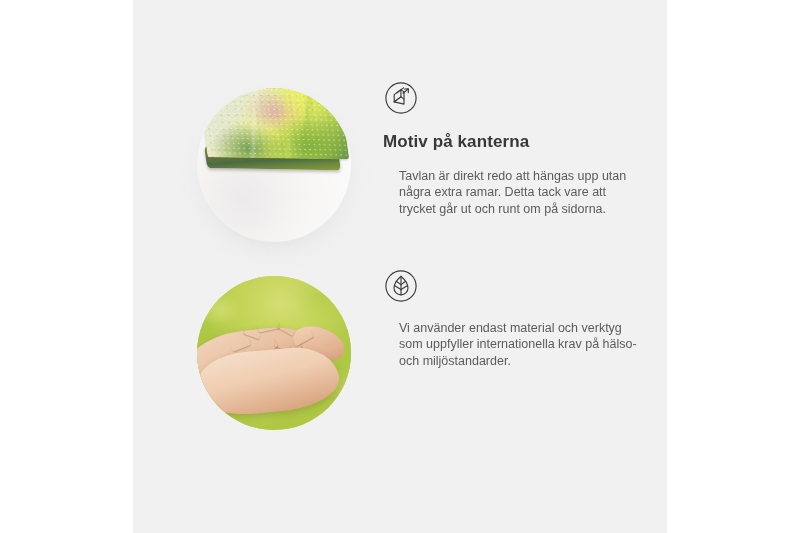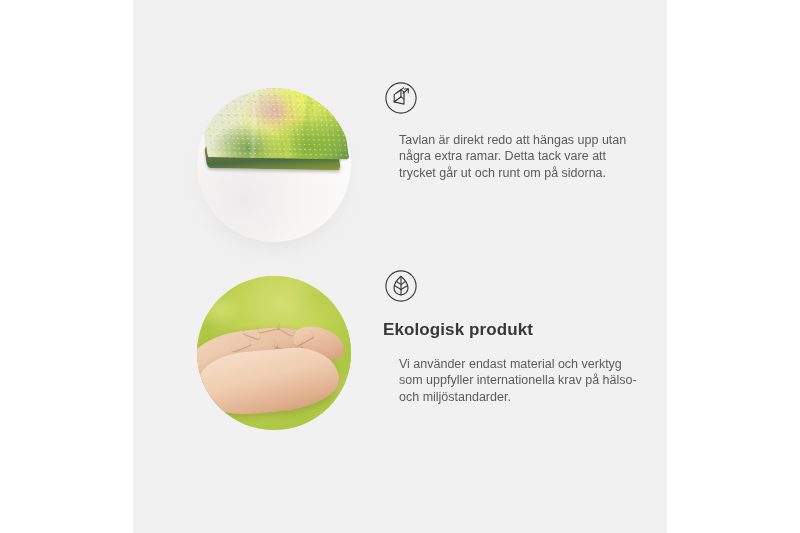--- a/index.html
+++ b/index.html
@@ -266,20 +266,21 @@
             <circle cx="18" cy="18" r="15.1"></circle>
             <path d="M11.2 21.9 L11.2 14.6 L17.9 9.6 L17.9 16.9 Z"></path>
             <path d="M11.2 21.9 L17.9 16.9"></path>
             <path d="M17.9 16.9 L21.0 19.1 L21.0 24.1 L11.2 21.9"></path>
             <path d="M17.9 9.6 L21.0 11.9 L21.0 19.1"></path>
             <path d="M14.0 12.8 L20.6 7.9"></path>
             <path d="M20.0 13.2 L25.2 9.0"></path>
             <path d="M21.6 9.0 L25.4 8.9 L25.3 12.7"></path>
           </svg>
         </span>
+        <h2 class="feat-title">Motiv på kanterna</h2>
         <p class="feat-desc">Tavlan är direkt redo att hängas upp utan några extra ramar. Detta tack vare att trycket går ut och runt om på sidorna.</p>
       </div>
     </section>
 
     <section class="feature" id="feature-1">
 
       <div class="photo-wrap">
         <div class="photo">
           <div class="eco-scene">
             <div class="grass-blur"></div>
@@ -309,19 +310,18 @@
           <svg width="36" height="36" viewBox="0 0 36 36" fill="none" stroke="#3b3b3b" stroke-width="1.15" stroke-linecap="round" stroke-linejoin="round">
             <circle cx="18" cy="18" r="15.1"></circle>
             <path d="M18 8.2 C12.6 13.0 11.0 17.2 11.0 20.0 C11.0 23.9 14.1 26.9 18 26.9 C21.9 26.9 25.0 23.9 25.0 20.0 C25.0 17.2 23.4 13.0 18 8.2 Z"></path>
             <path d="M18 9.6 L18 26.9"></path>
             <path d="M18 16.6 L13.3 13.3"></path>
             <path d="M18 16.6 L22.7 13.3"></path>
             <path d="M18 21.6 L12.2 18.1"></path>
             <path d="M18 21.6 L23.8 18.1"></path>
           </svg>
         </span>
-        <h2 class="feat-title">Ekologisk produkt</h2>
         <p class="feat-desc">Vi använder endast material och verktyg som uppfyller internationella krav på hälso- och miljöstandarder.</p>
       </div>
     </section>
 
   </div>
 </div>
 
 </body></html>

